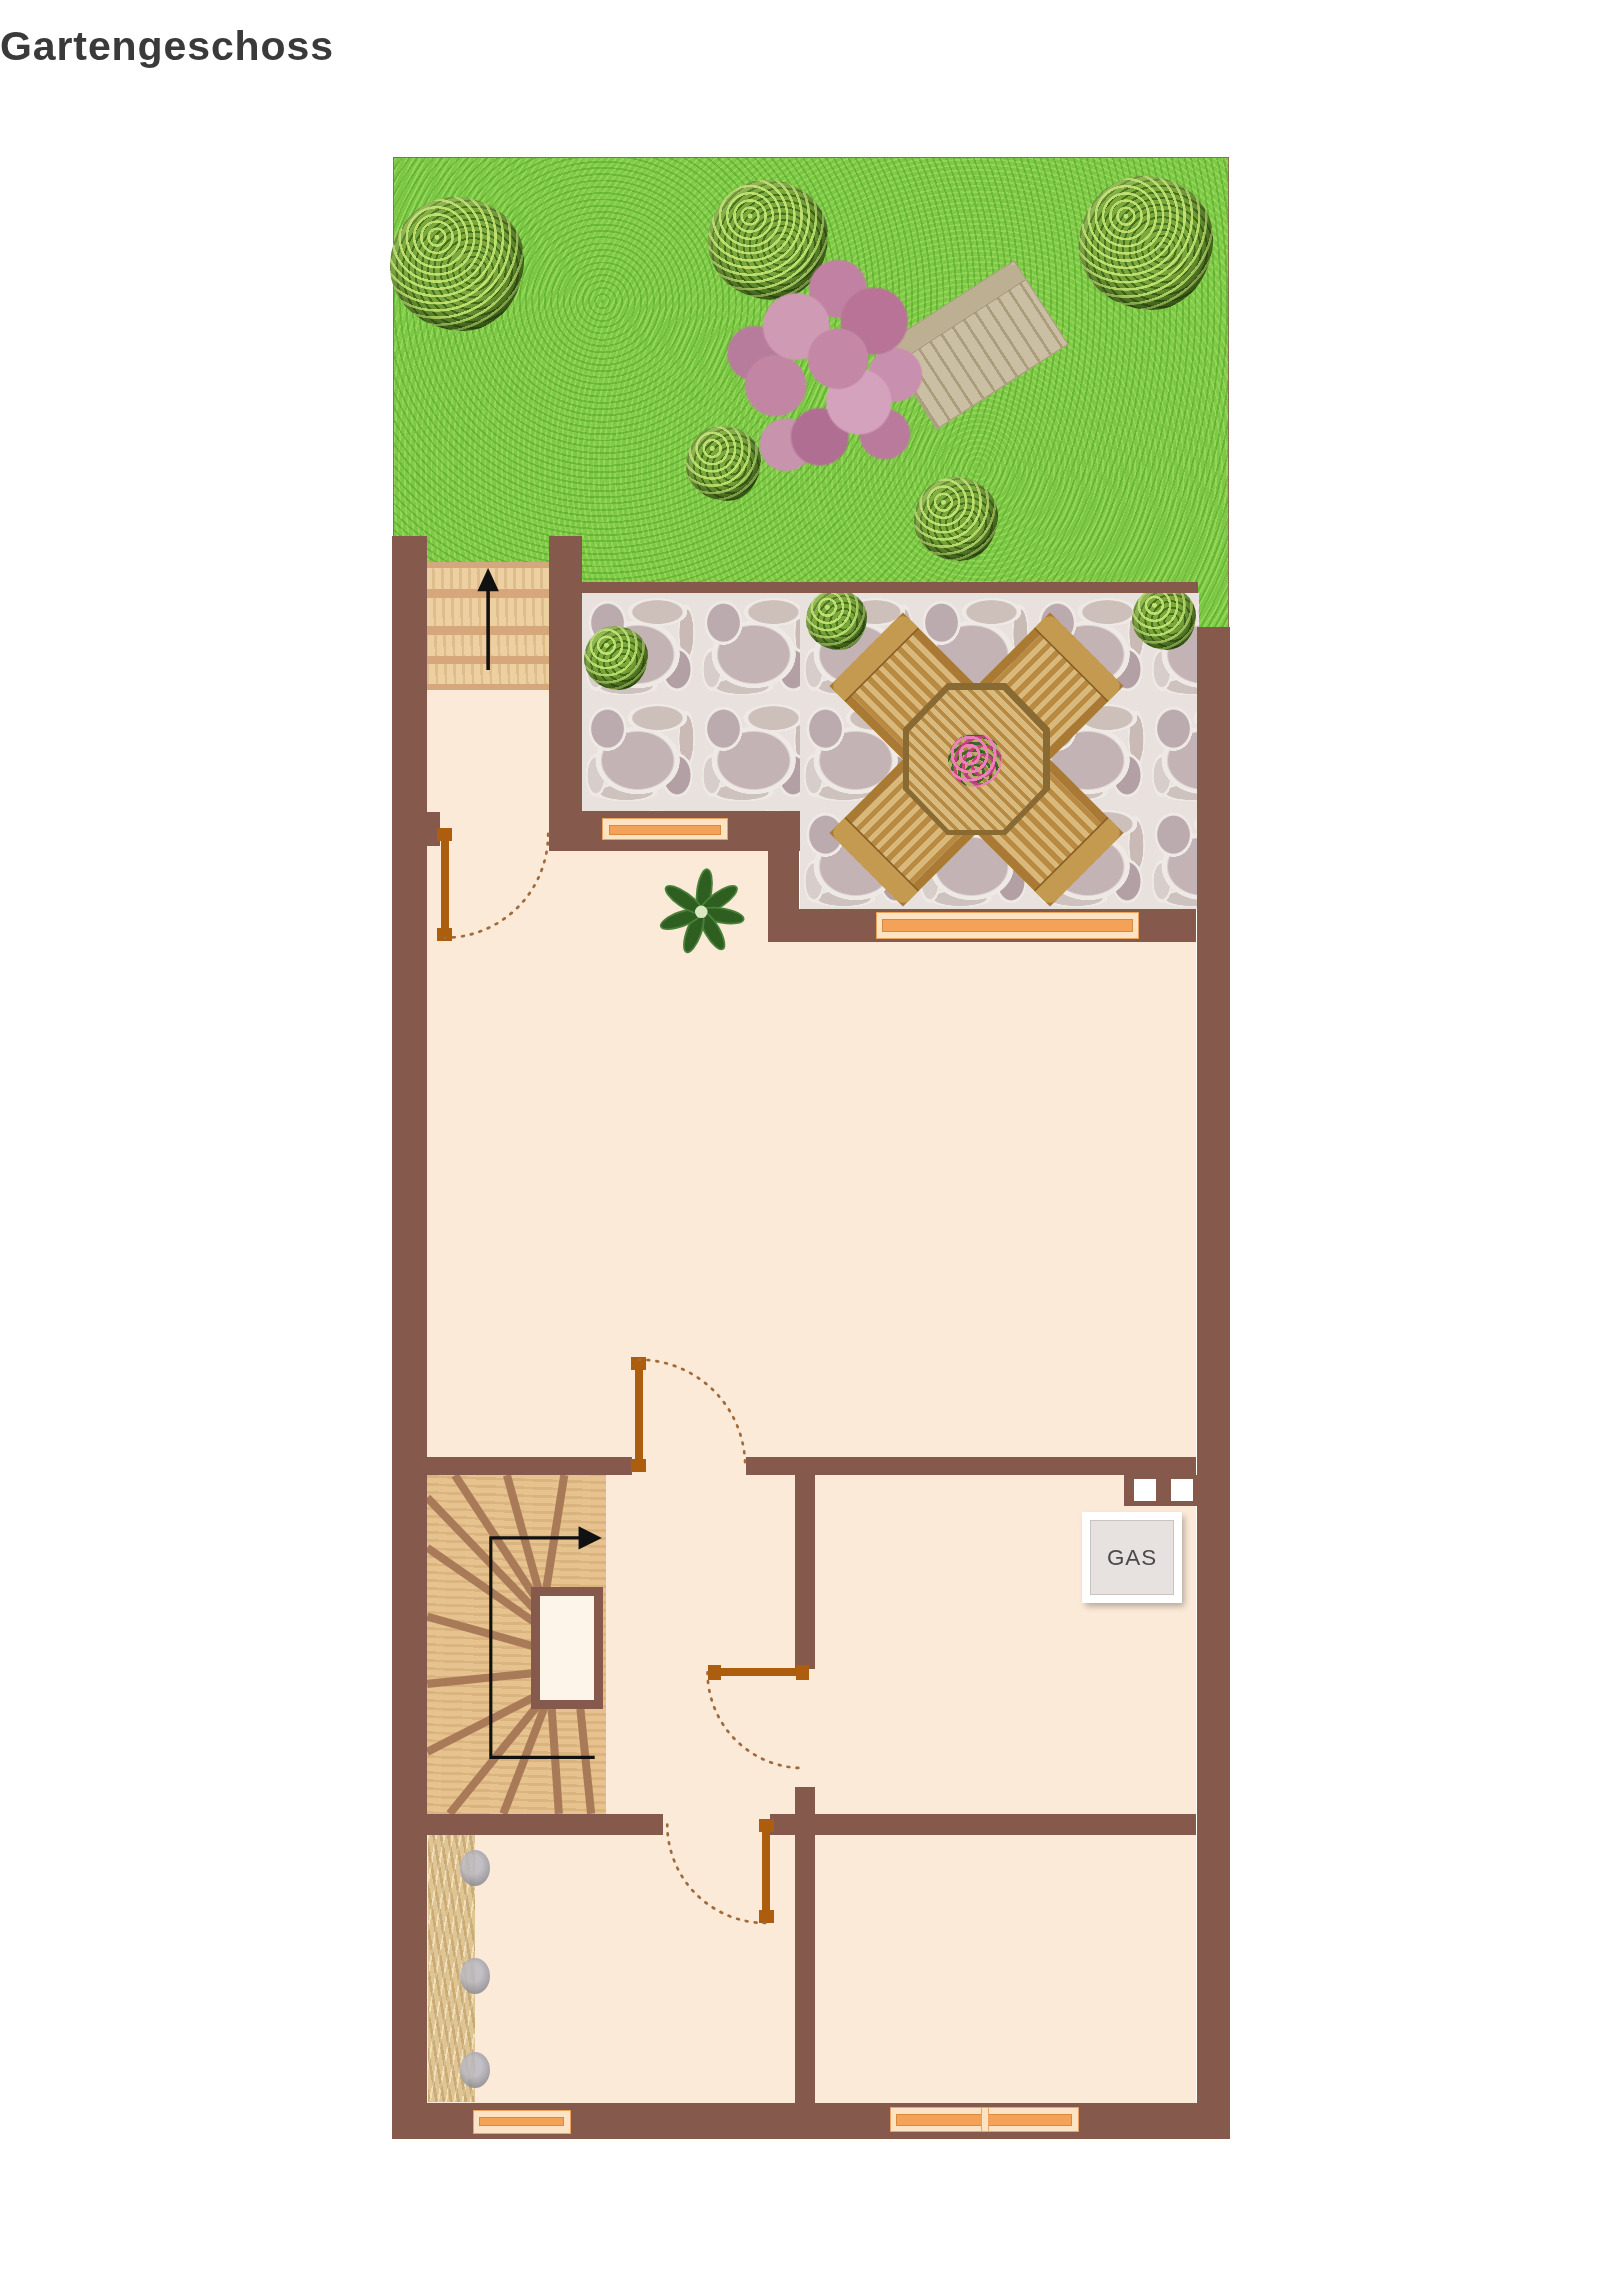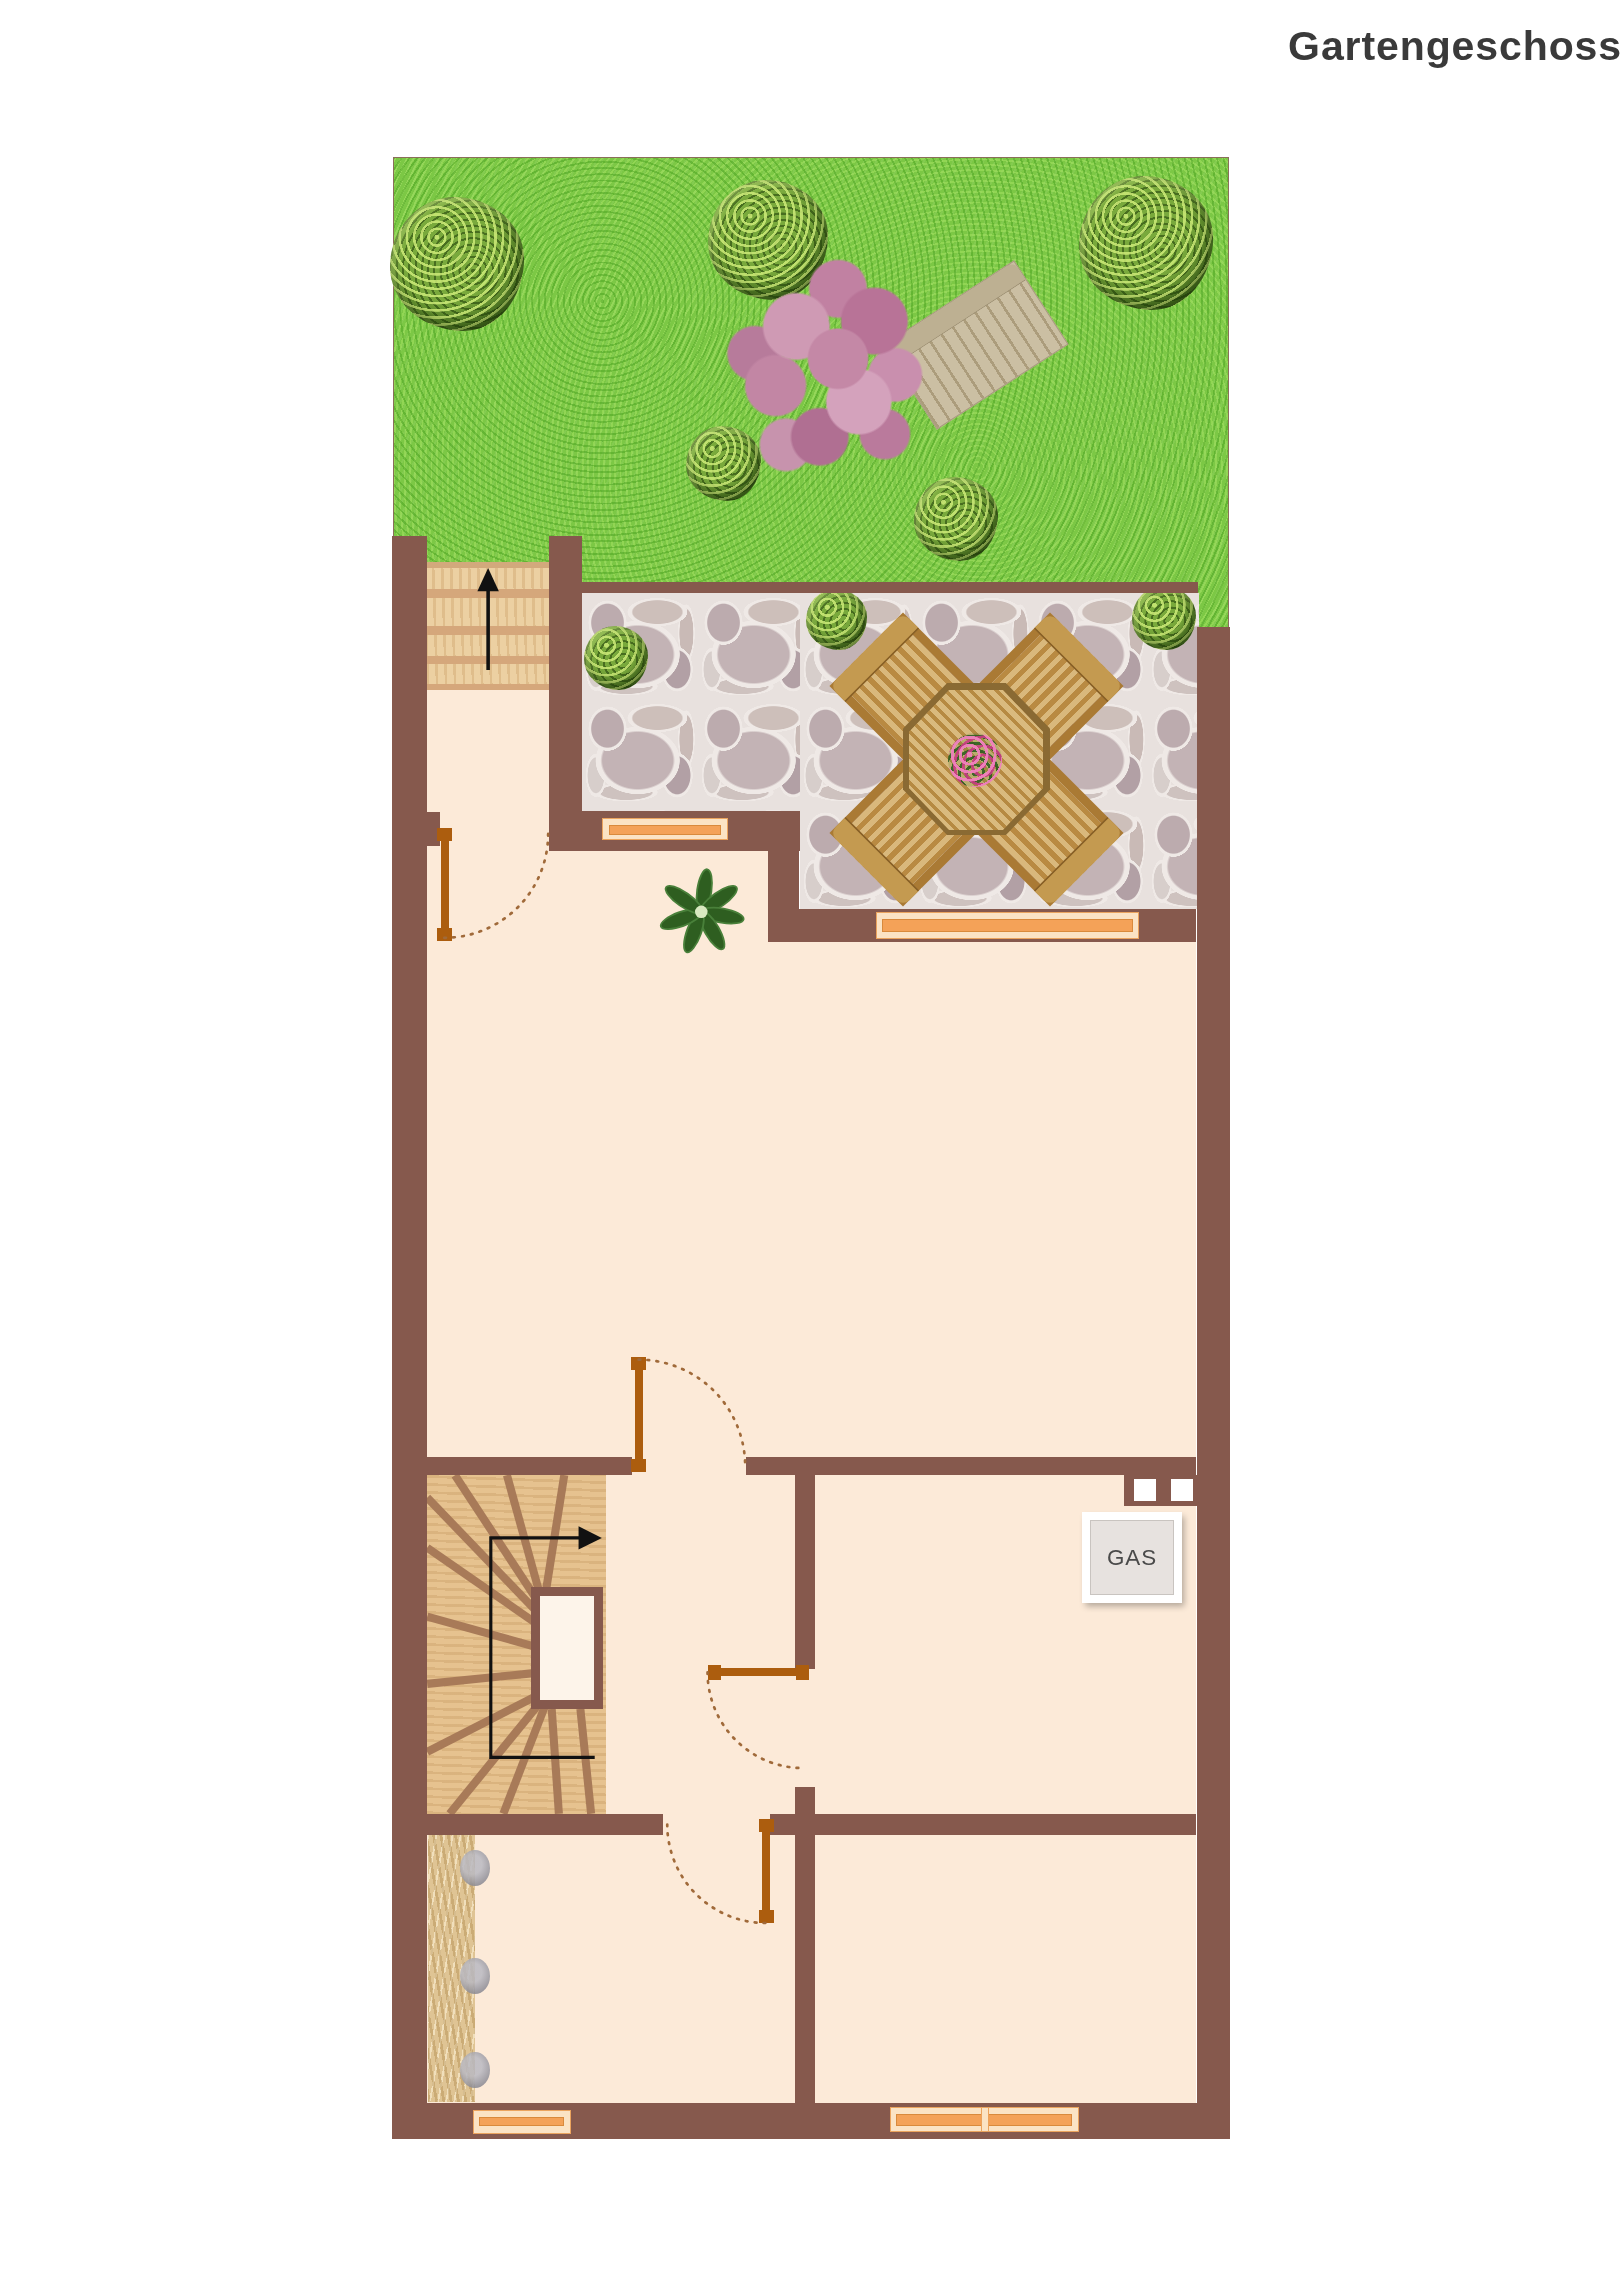--- a/index.html
+++ b/index.html
@@ -1,19 +1,19 @@
 <!DOCTYPE html>
 <html style="font-size:14.3px"><head>
 <meta charset="utf-8">
 <style>
   html,body{margin:0;padding:0;background:#ffffff;}
   body{font-family:"Liberation Sans", sans-serif;}
   #canvas{position:relative;width:1622px;height:2293px;background:#ffffff;overflow:hidden;}
   .abs{position:absolute;}
-  .title{position:absolute;left:0;top:23px;width:1622px;text-align:right;
+  .title{position:absolute;left:0;top:23px;width:1622px;text-align:left;
          font-size:41px;font-weight:bold;color:#3a3a3a;letter-spacing:0.9px;}
   
   .grass{background-color:#7cc845;background-image:
     repeating-radial-gradient(circle at 25% 30%, rgba(58,150,20,.38) 0 1.8px, transparent 1.8px 6.3px),
     repeating-radial-gradient(circle at 70% 65%, rgba(175,232,105,.42) 0 1.8px, transparent 1.8px 5.4px),
     repeating-linear-gradient(115deg, rgba(255,255,255,.06) 0 1.8px, transparent 1.8px 5.4px);}
   .garden-border{border:1.8px solid #8a6f5a;box-sizing:border-box;}
   .stone{background-color:#e8e1de;background-image:
     radial-gradient(closest-side at 22% 28%, #bcabae 0 62%, #efe9e6 66% 74%, transparent 75%),
     radial-gradient(closest-side at 65% 18%, #cdbfba 0 60%, #efe9e6 64% 73%, transparent 74%),

